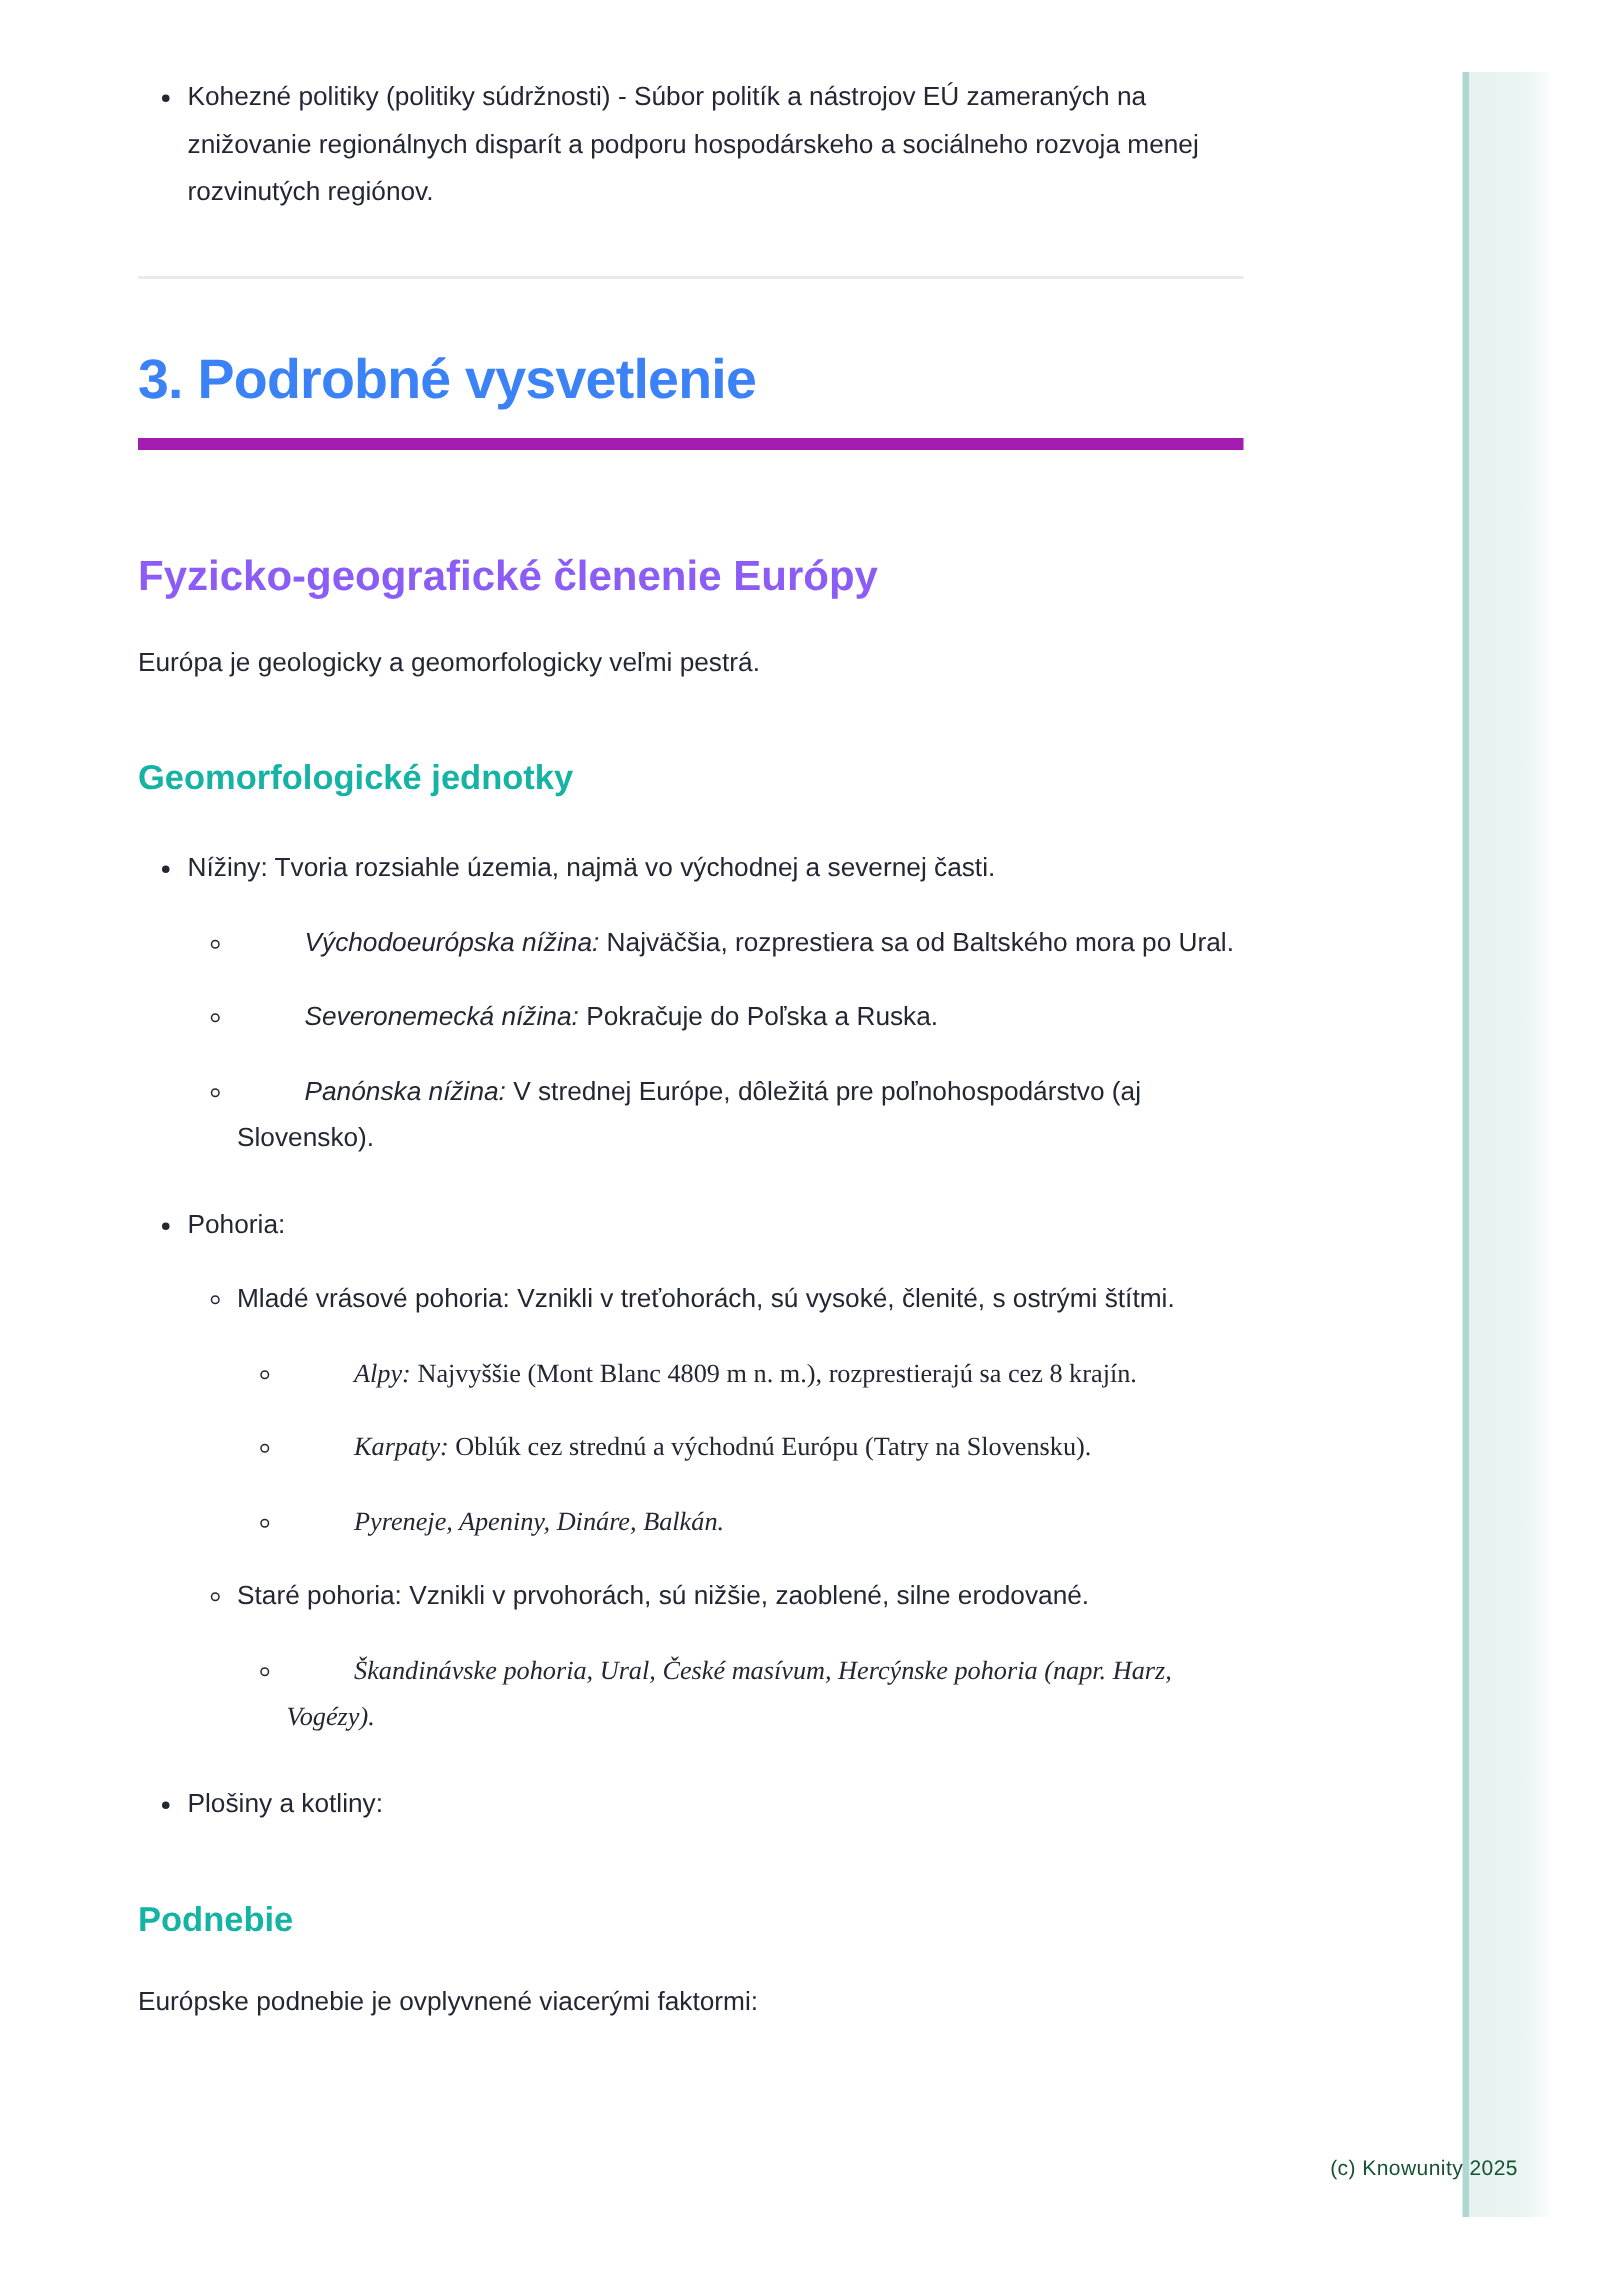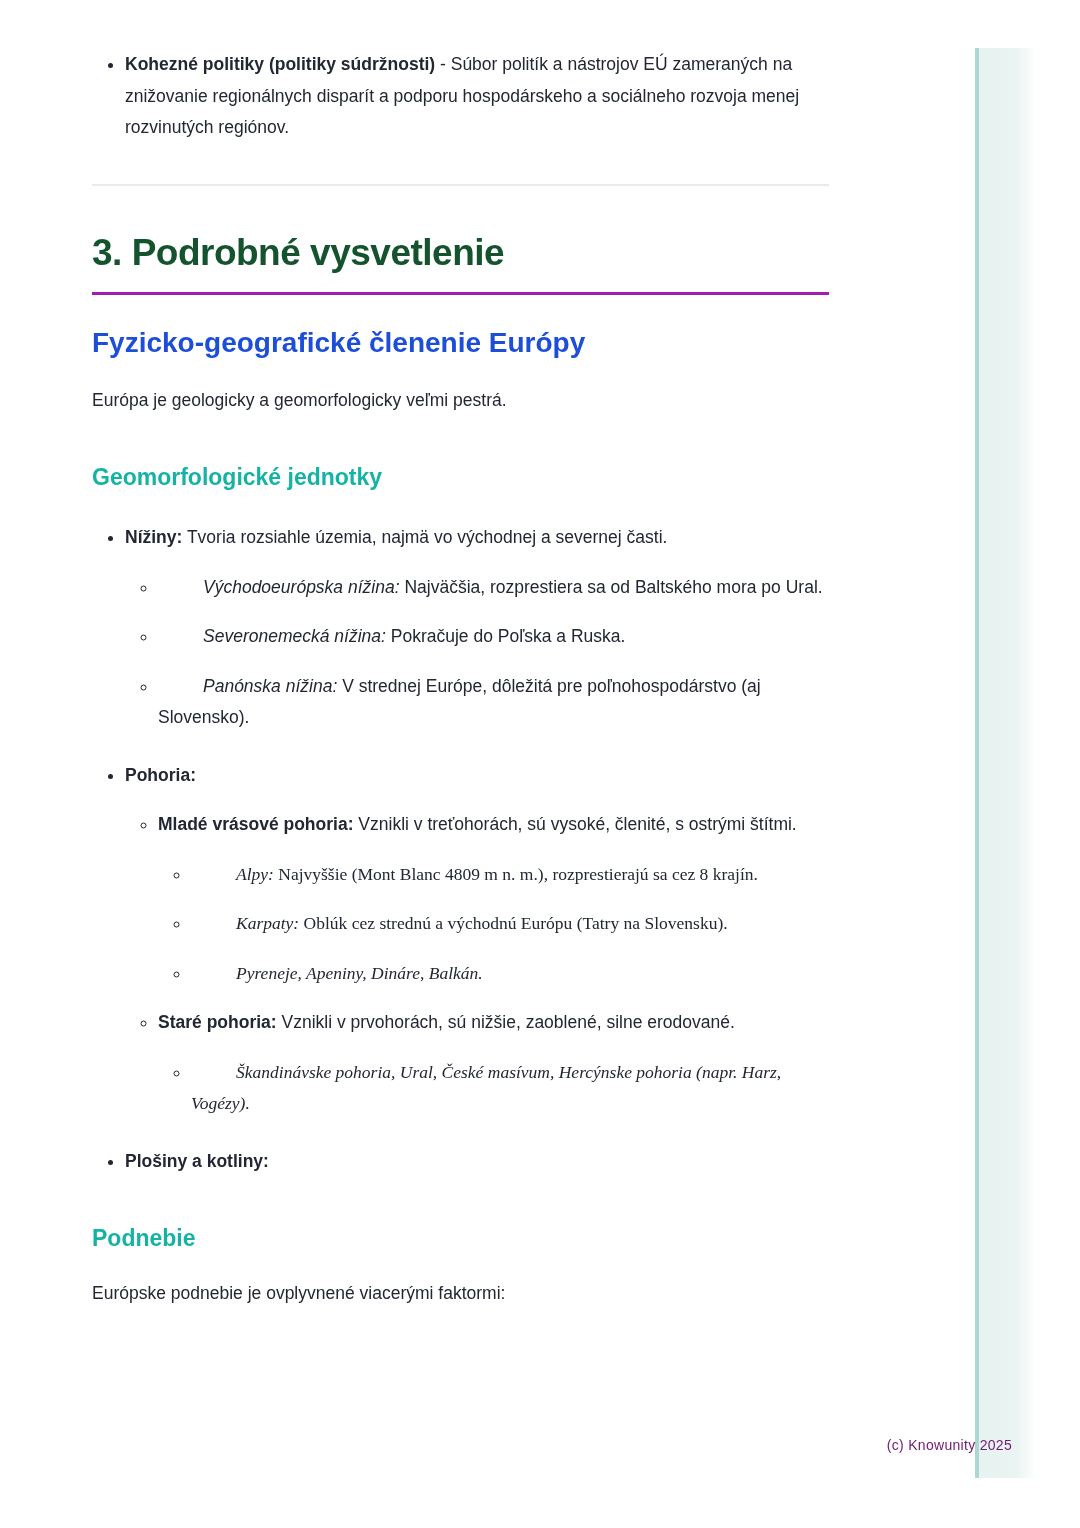--- a/index.html
+++ b/index.html
@@ -32,21 +32,21 @@
     top: 0;
     left: 92px;
     width: 737px;
   }
 
   
   p, li {
     font-size: 17.5px;
     line-height: 1.8;
   }
-  .b { font-weight: 700; }
+  .b { font-weight: 400; }
   .i { font-style: italic; margin-left: 45px; }
 
   
   ul {
     margin: 0;
     padding: 0 0 0 33px;
     list-style: disc;
   }
   ul ul { list-style: circle; margin-top: 18px; }
   ul ul ul { margin-top: 18px; font-family: Liberation Serif, serif; }
@@ -61,45 +61,45 @@
     border: none;
     border-top: 2px solid #e9eaec;
     margin: 40px 0 0 0;
   }
 
   h1 {
     margin: 46px 0 0 0;
     font-size: 37px;
     font-weight: 700;
     letter-spacing: -0.5px;
-    color: #14532d;
+    color: #3b82f6;
     padding-bottom: 18px;
-    border-bottom: 3px solid #a21caf;
+    border-bottom: 8px solid #a21caf;
   }
   h2 {
-    margin: 32px 0 0 0;
+    margin: 68px 0 0 0;
     font-size: 28px;
     font-weight: 700;
-    color: #1d4ed8;
+    color: #8b5cf6;
   }
   h3 {
     margin: 48px 0 0 0;
     font-size: 23px;
     font-weight: 700;
     color: #14b3a3;
   }
   .lead { margin: 26px 0 0 0; }
   .geo-list { margin-top: 31px; }
 
   .copyright {
     position: absolute;
     top: 1437px;
     right: 68px;
     font-size: 14px;
-    color: #701a75;
+    color: #14532d;
     letter-spacing: 0.3px;
   }
 </style>
 </head>
 <body>
 
 <div class="accent-bar"></div>
 
 <main class="content">
 

